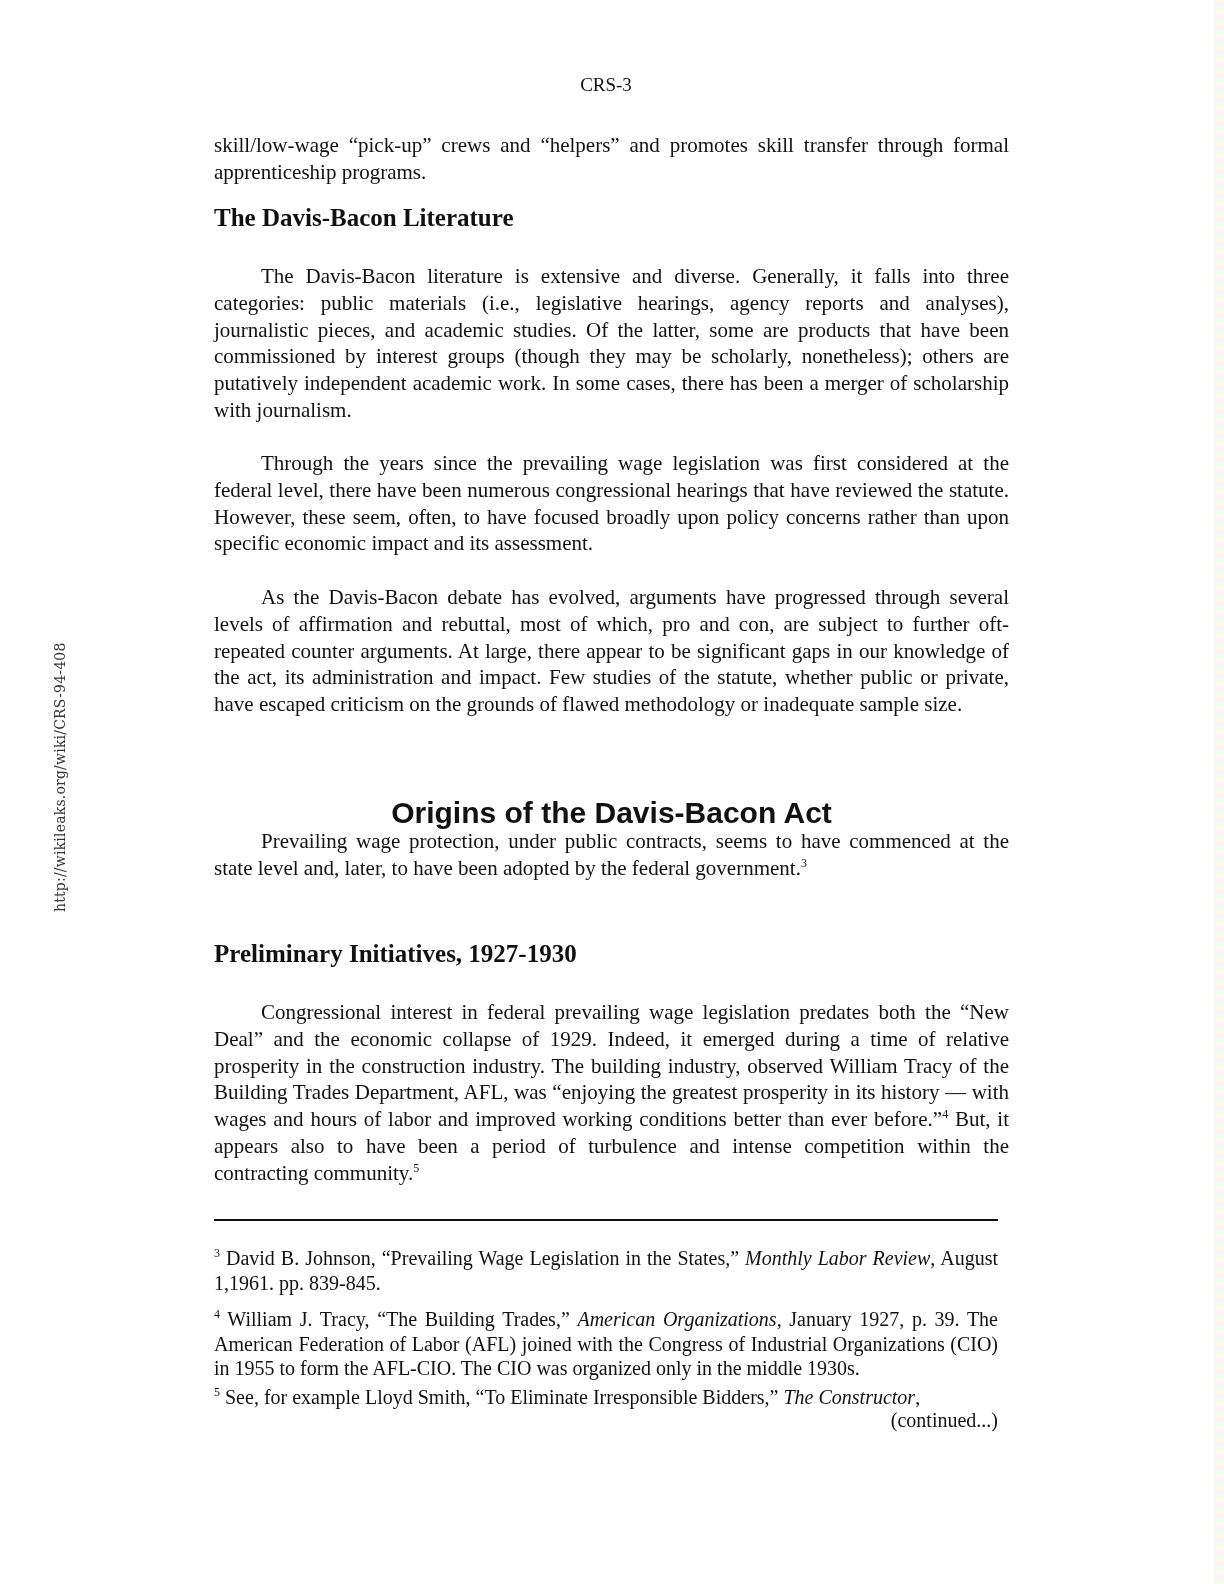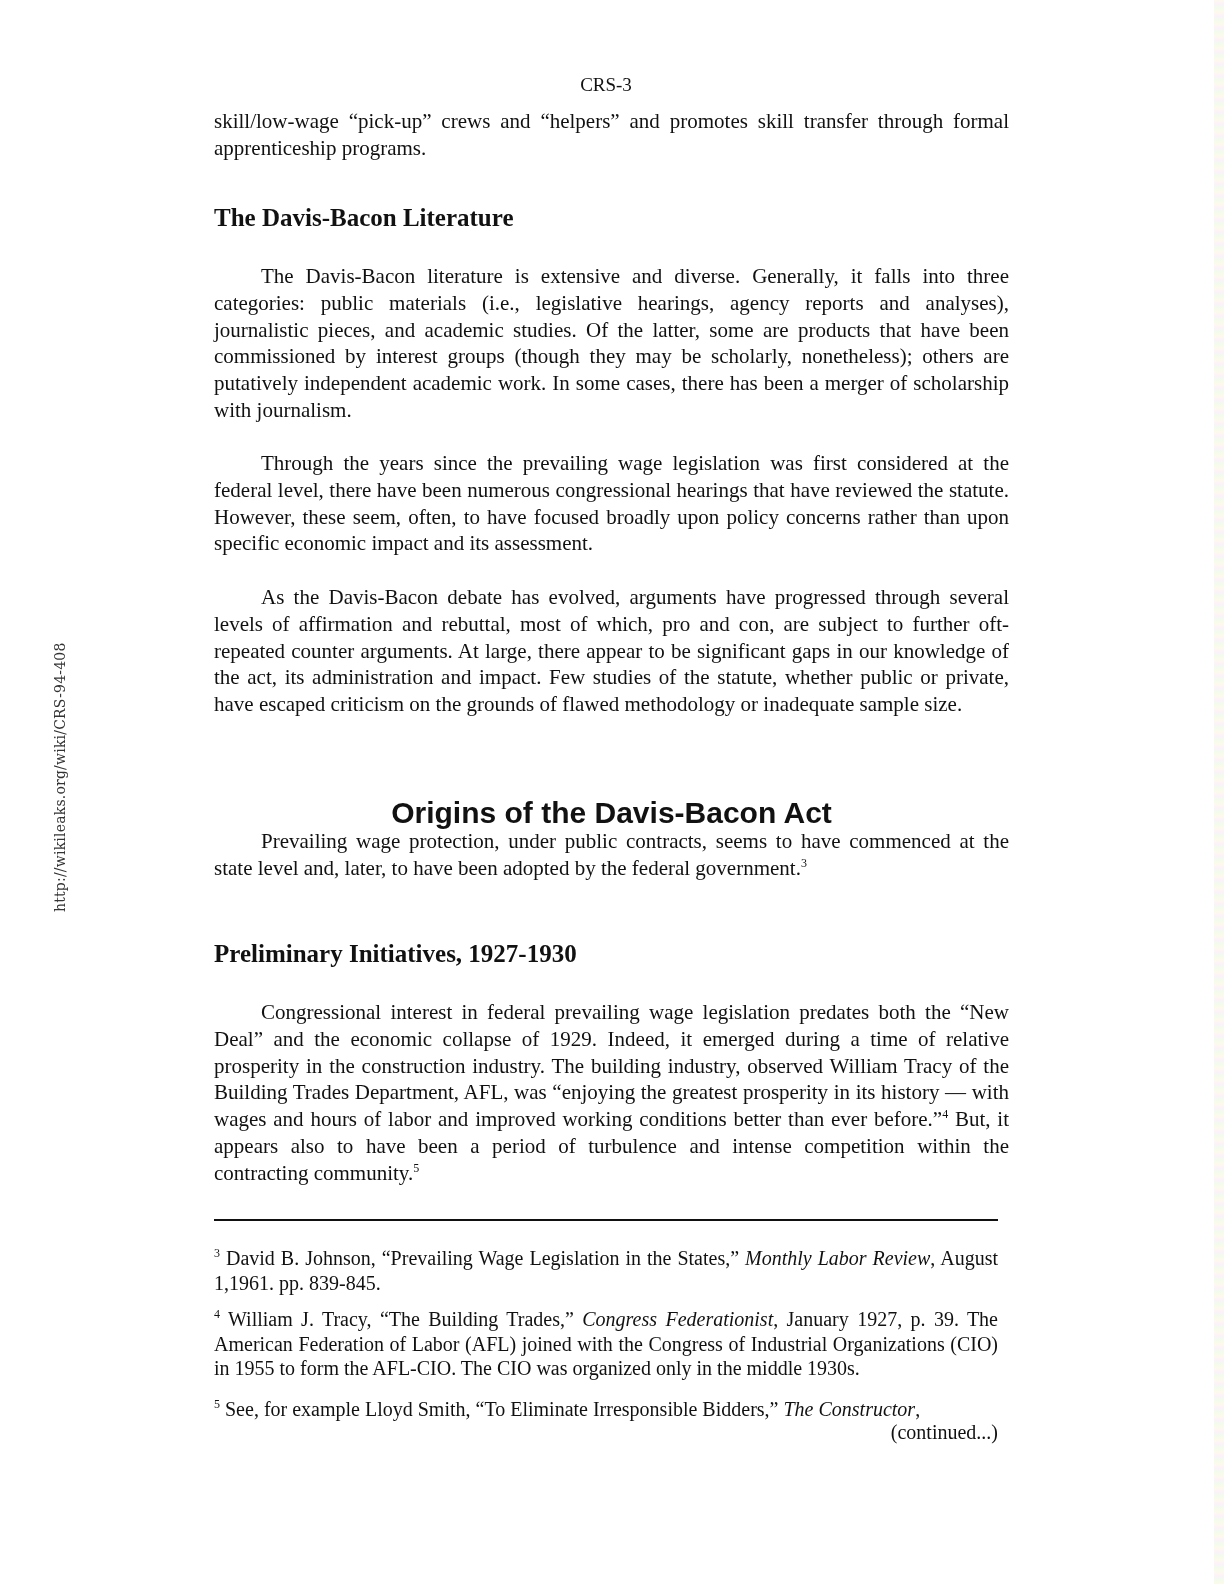--- a/index.html
+++ b/index.html
@@ -46,21 +46,21 @@
   </style>
 </head>
 <body>
 
 <div class="edge"></div>
 
 <div class="side-url">http://wikileaks.org/wiki/CRS-94-408</div>
 
 <div class="header">CRS-3</div>
 
-<div class="content" style="top:108px;">
+<div class="content" style="top:132px;">
   <p class="body noindent">skill/low-wage “pick-up” crews and “helpers” and promotes skill transfer through formal apprenticeship programs.</p>
 </div>
 
 <div class="content" style="top:204px;">
   <h2 class="sec">The Davis-Bacon Literature</h2>
 </div>
 
 <div class="content" style="top:263px;">
   <p class="body">The Davis-Bacon literature is extensive and diverse.  Generally, it falls into three categories:  public materials (i.e., legislative hearings, agency reports and analyses), journalistic pieces, and academic studies.  Of the latter, some are products that have been commissioned by interest groups (though they may be scholarly, nonetheless); others are putatively independent academic work.  In some cases, there has been a merger of scholarship with journalism.</p>
 </div>
@@ -86,16 +86,16 @@
 </div>
 
 <div class="content" style="top:999px;">
   <p class="body"><span>Congressional interest in federal prevailing wage legislation predates both the “New Deal” and the economic collapse of 1929.  Indeed, it emerged during a time of relative prosperity in the construction industry.  The building industry, observed William Tracy of the Building Trades Department, AFL, was “enjoying the greatest prosperity in its history — with wages and hours of labor and improved working conditions better than ever before.”</span><sup>4</sup><span>  But, it appears also to have been a period of turbulence and intense competition within the contracting community.</span><sup>5</sup></p>
 </div>
 
 <div class="rule"></div>
 
 <div class="content" style="top:1246px; width:784px;">
   <p class="fn"><sup>3</sup><span> David B. Johnson, “Prevailing Wage Legislation in the States,” </span><i>Monthly Labor Review</i><span>, August 1,1961.  pp. 839-845.</span></p>
-  <p class="fn" style="margin-top:12px;"><sup>4</sup><span> William J. Tracy, “The Building Trades,” </span><i>Congress Federationist</i><span>, January 1927, p. 39. The American Federation of Labor (AFL) joined with the Congress of Industrial Organizations (CIO) in 1955 to form the AFL-CIO.  The CIO was organized only in the middle 1930s.</span></p>
-  <p class="fn" style="margin-top:16px;"><sup>5</sup><span> See, for example Lloyd Smith, “To Eliminate Irresponsible Bidders,” </span><i>The Constructor</i><span>,</span></p>
+  <p class="fn" style="margin-top:12px;"><sup>4</sup><span> William J. Tracy, “The Building Trades,” </span><i>American Organizations</i><span>, January 1927, p. 39. The American Federation of Labor (AFL) joined with the Congress of Industrial Organizations (CIO) in 1955 to form the AFL-CIO.  The CIO was organized only in the middle 1930s.</span></p>
+  <p class="fn" style="margin-top:4px;"><sup>5</sup><span> See, for example Lloyd Smith, “To Eliminate Irresponsible Bidders,” </span><i>The Constructor</i><span>,</span></p>
   <div class="cont">(continued...)</div>
 </div>
 
 </body></html>

